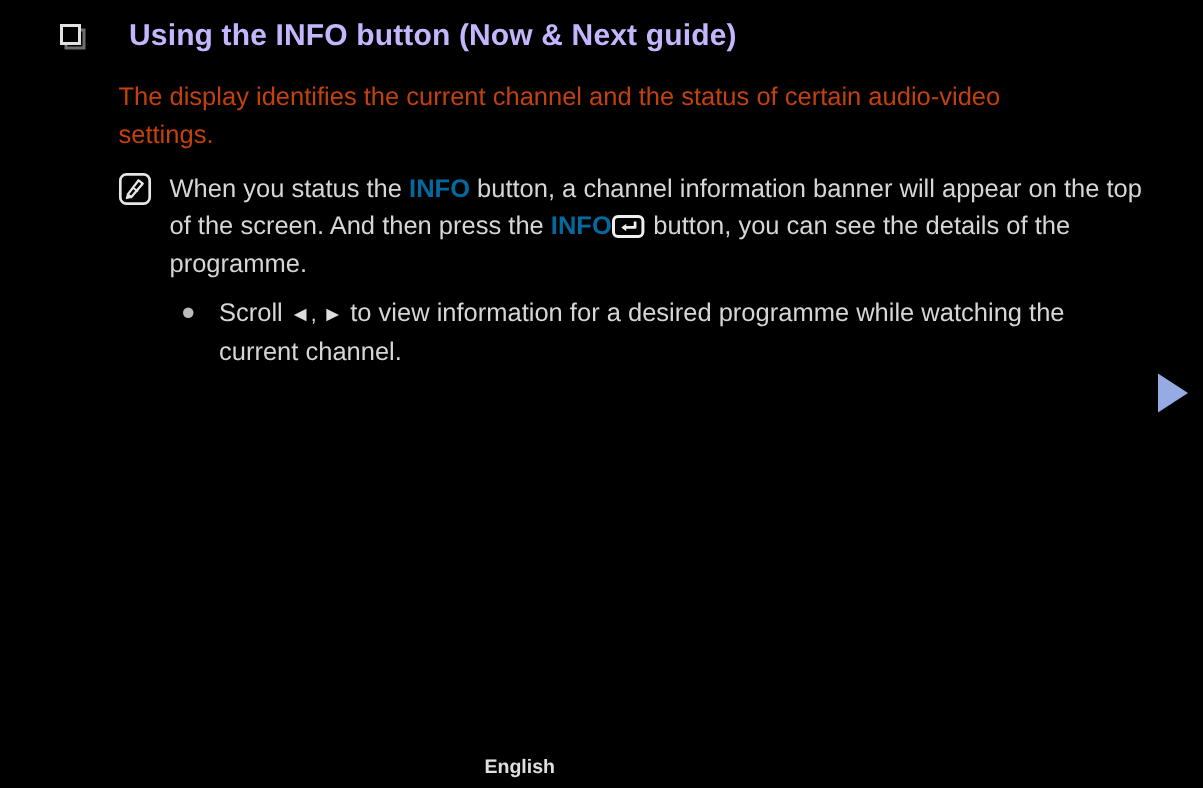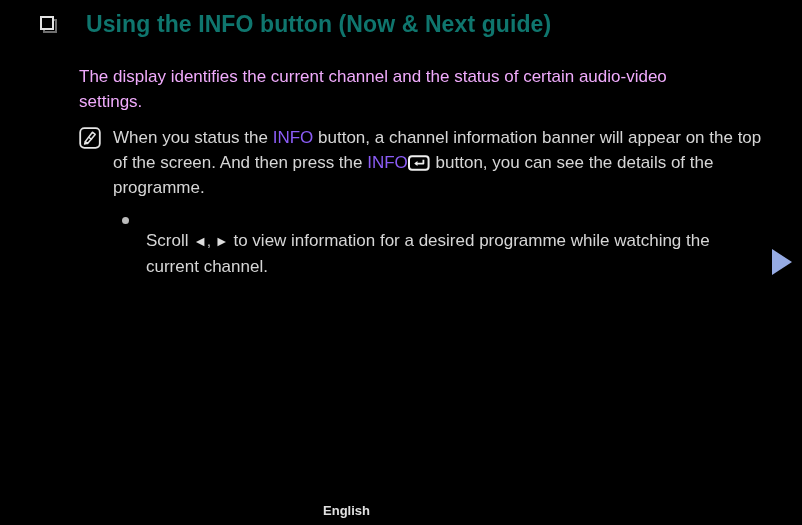--- a/index.html
+++ b/index.html
@@ -48,39 +48,39 @@
     left: 0;
     top: 0;
     width: 14px;
     height: 14px;
     border: 2px solid #e2e2e2;
     box-sizing: border-box;
     background: #000;
   }
   .title-text {
     margin-left: 30px;
-    font-size: 23px;
+    font-size: 20px;
     font-weight: bold;
-    color: #0f766e;
+    color: #c4b5fd;
     letter-spacing: 0.1px;
     white-space: nowrap;
   }
 
   
   .content {
     position: absolute;
     left: 79px;
     top: 48px;
     width: 690px;
   }
   .para {
     font-size: 17px;
     line-height: 25px;
-    color: #f0abfc;
-    margin: 16px 0 2px 0;
+    color: #c2410c;
+    margin: 4px 0 2px 0;
     max-width: 655px;
   }
   .para.second {
     margin-top: 4px;
   }
 
   
   .note-block {
     display: flex;
     margin-top: 11px;
@@ -93,22 +93,22 @@
     margin-top: 2px;
   }
   .note-body {
     margin-left: 12px;
     font-size: 17px;
     line-height: 25px;
     color: #d6d6d6;
     max-width: 650px;
   }
   .b {
-    font-weight: normal;
-    color: #8b5cf6;
+    font-weight: bold;
+    color: #0369a1;
   }
   .enter-glyph {
     display: inline-block;
     vertical-align: -3px;
     width: 22px;
     height: 16px;
     margin: 0 1px 0 0;
   }
 
   
@@ -128,21 +128,20 @@
     border-radius: 50%;
     background: #bcbcbc;
     margin-top: 9px;
   }
   .bullet-text {
     margin-left: 17px;
     font-size: 17px;
     line-height: 25px;
     color: #d6d6d6;
     max-width: 610px;
-    margin-top: 20px;
   }
   .arrow-g {
     font-size: 14px;
     color: #dedede;
     letter-spacing: 0;
   }
 
   
   .nav-next {
     position: absolute;

